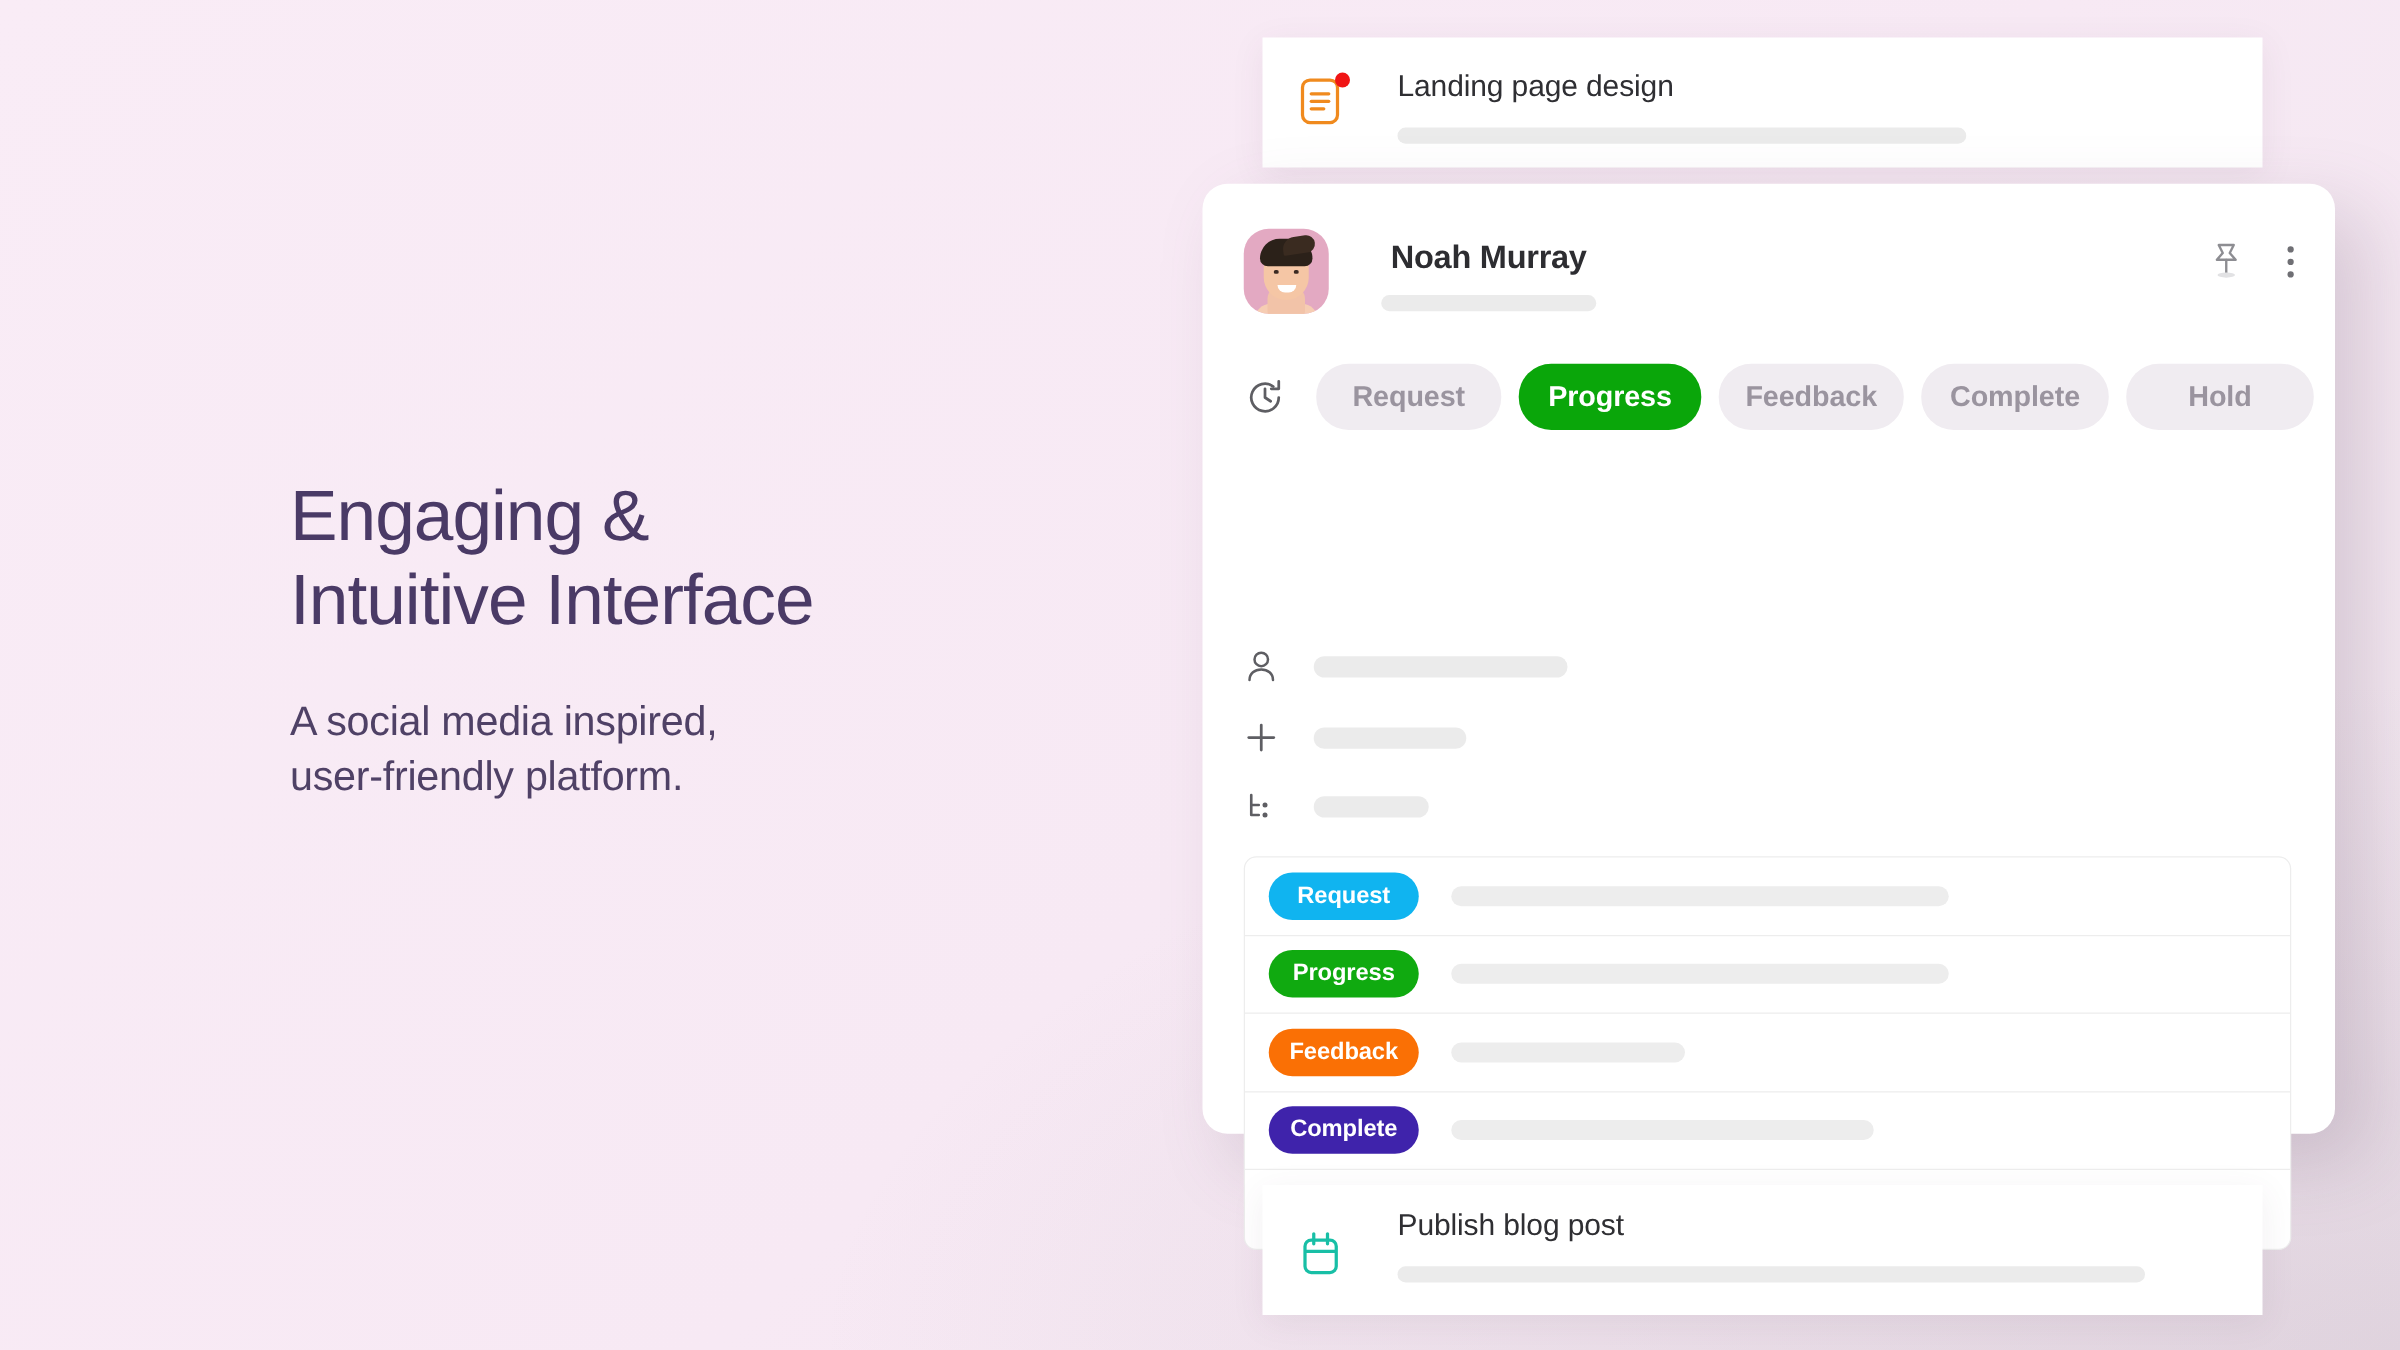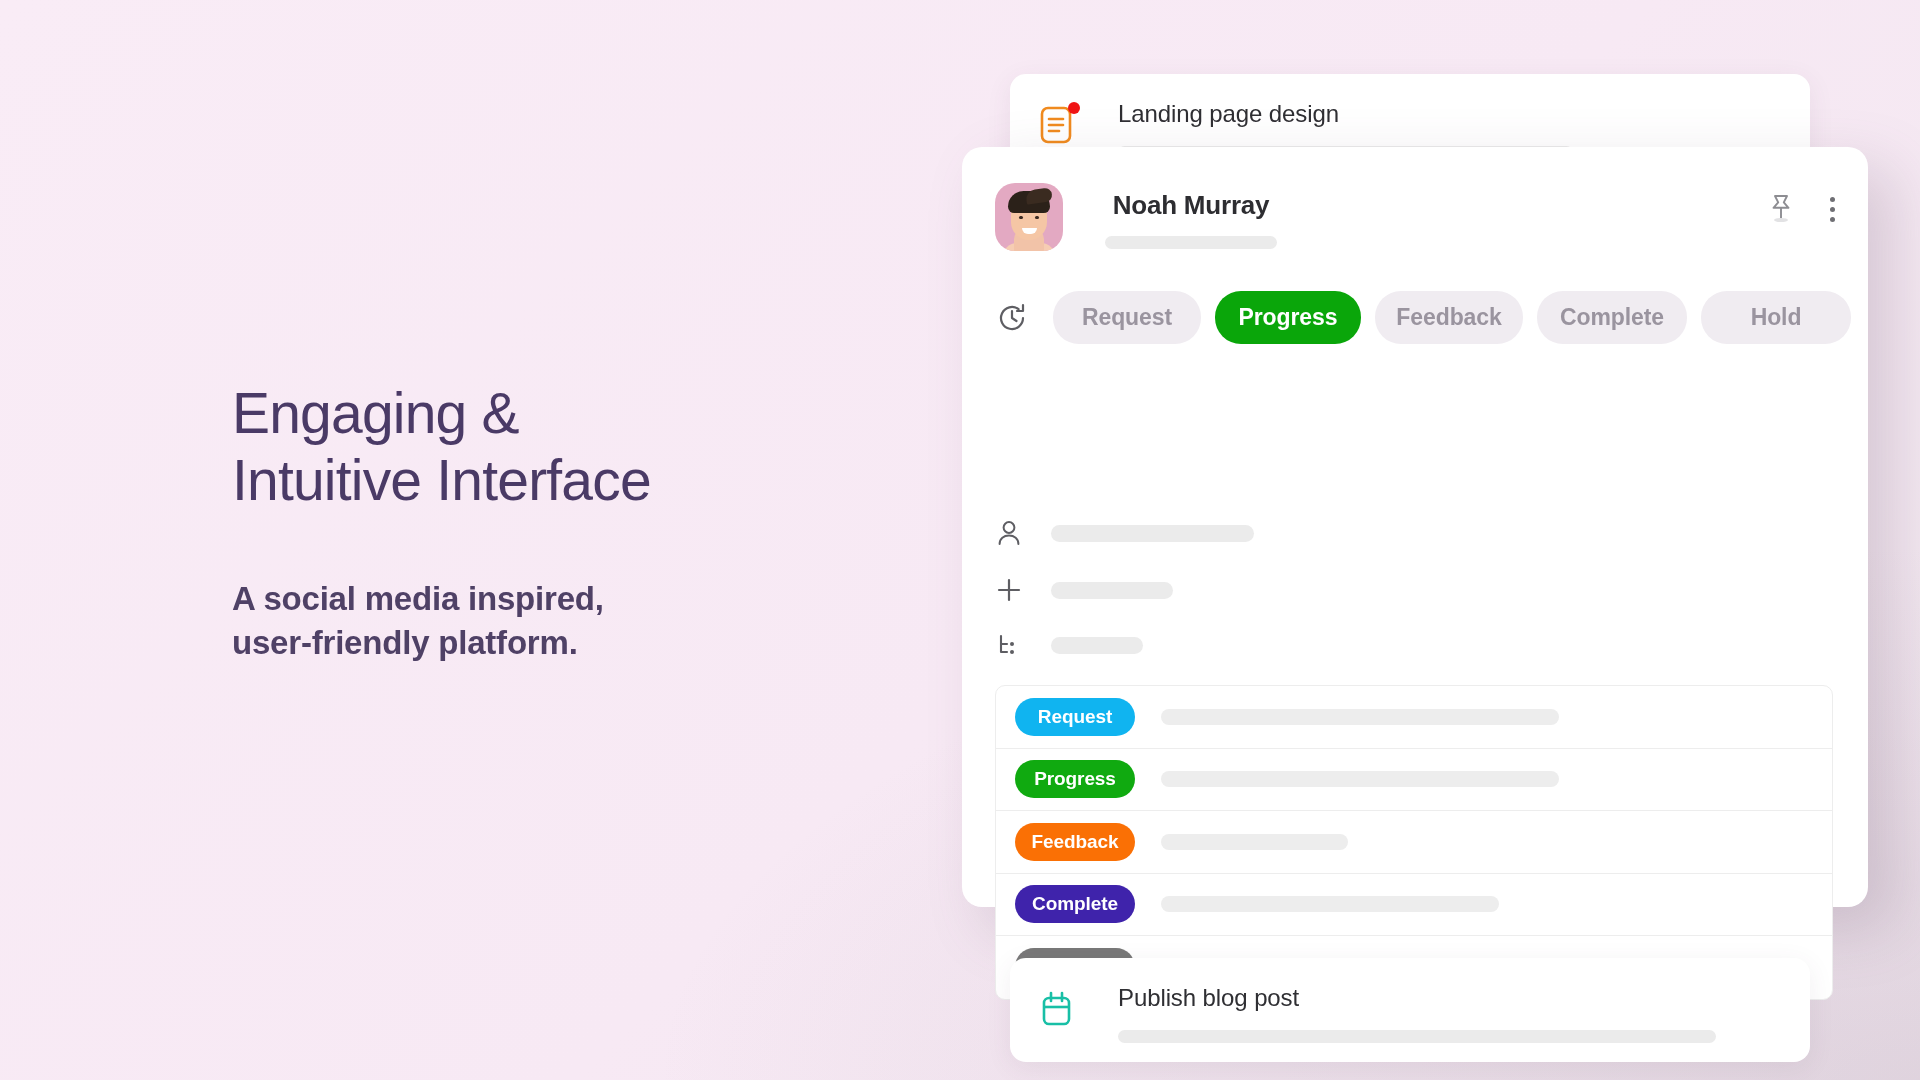--- a/index.html
+++ b/index.html
@@ -35,42 +35,41 @@
   }
   .hero-title {
     font-size: 57px;
     line-height: 1.18;
     font-weight: 400;
     color: #4a3a66;
     letter-spacing: -0.8px;
     white-space: pre-line;
   }
   .hero-sub {
-    margin-top: 62px;
+    margin-top: 40px;
     font-size: 33px;
     line-height: 1.34;
-    font-weight: 700;
+    font-weight: 400;
     color: #4f4166;
     letter-spacing: -0.2px;
     white-space: pre-line;
   }
 
   
   .mini-card {
     position: absolute;
     background: #ffffff;
-    border-radius: 16px;
+    border-radius: 0;
     box-shadow: 0 6px 26px rgba(90, 60, 90, 0.08);
     display: flex;
     align-items: flex-start;
     padding: 26px 30px;
-    margin-top: 44px;
   }
   .mini-card.top    { left: 1010px; top: 30px;  width: 800px; height: 104px; }
-  .mini-card.bottom { left: 1010px; top: 914px; width: 800px; height: 104px; }
+  .mini-card.bottom { left: 1010px; top: 948px; width: 800px; height: 104px; align-items: flex-end; }
 
   .mini-icon-wrap {
     position: relative;
     width: 36px;
     height: 42px;
     flex: 0 0 auto;
     margin-top: 6px;
   }
   .mini-icon-wrap svg { display: block; }
   .dot-badge {

